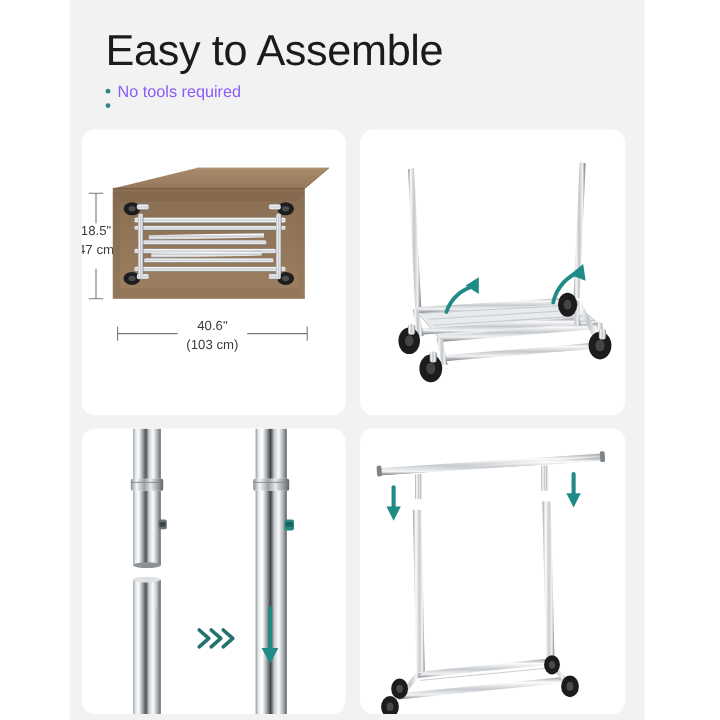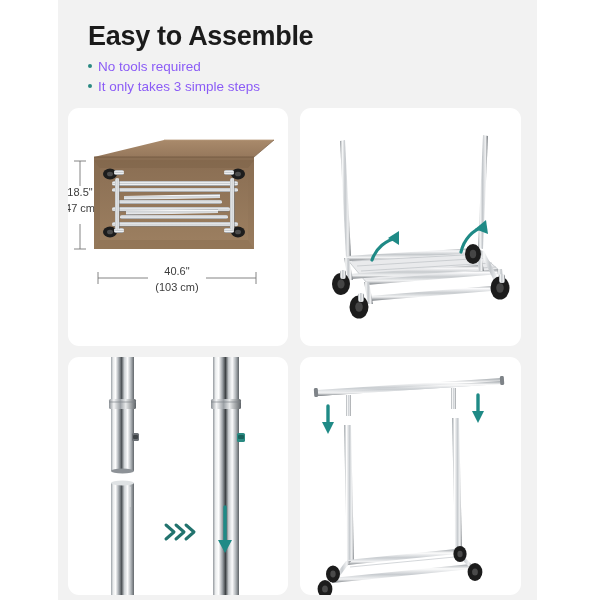--- a/index.html
+++ b/index.html
@@ -29,22 +29,22 @@
     background: #f2f2f2;
   }
   
   #header {
     position: absolute;
     left: 88px;
     top: 22px;
     width: 430px;
   }
   #title {
-    font-size: 27px;
-    font-weight: bold;
+    font-size: 36px;
+    font-weight: normal;
     color: #1b1b1b;
     letter-spacing: -0.3px;
     line-height: 1.1;
     margin: 0 0 7px 0;
     white-space: nowrap;
   }
   .bullet-row {
     display: flex;
     align-items: baseline;
     margin: 0 0 4px 0;
@@ -100,21 +100,20 @@
   <div id="header">
     <div id="title">Easy to Assemble</div>
 
     <div class="bullet-row">
       <span class="bullet-dot"></span>
       <span class="bullet-text">No tools required</span>
     </div>
 
     <div class="bullet-row">
       <span class="bullet-dot"></span>
-      <span class="bullet-text">It only takes 3 simple steps</span>
     </div>
   </div>
 
   <div class="panel" id="panel-box">
     <svg class="panel-svg" viewBox="0 0 220 238">
       <defs>
         <linearGradient id="chromeH" x1="0" y1="0" x2="0" y2="1">
           <stop offset="0%" stop-color="#8e9398"></stop>
           <stop offset="22%" stop-color="#fbfbfc"></stop>
           <stop offset="48%" stop-color="#c6cacd"></stop>

